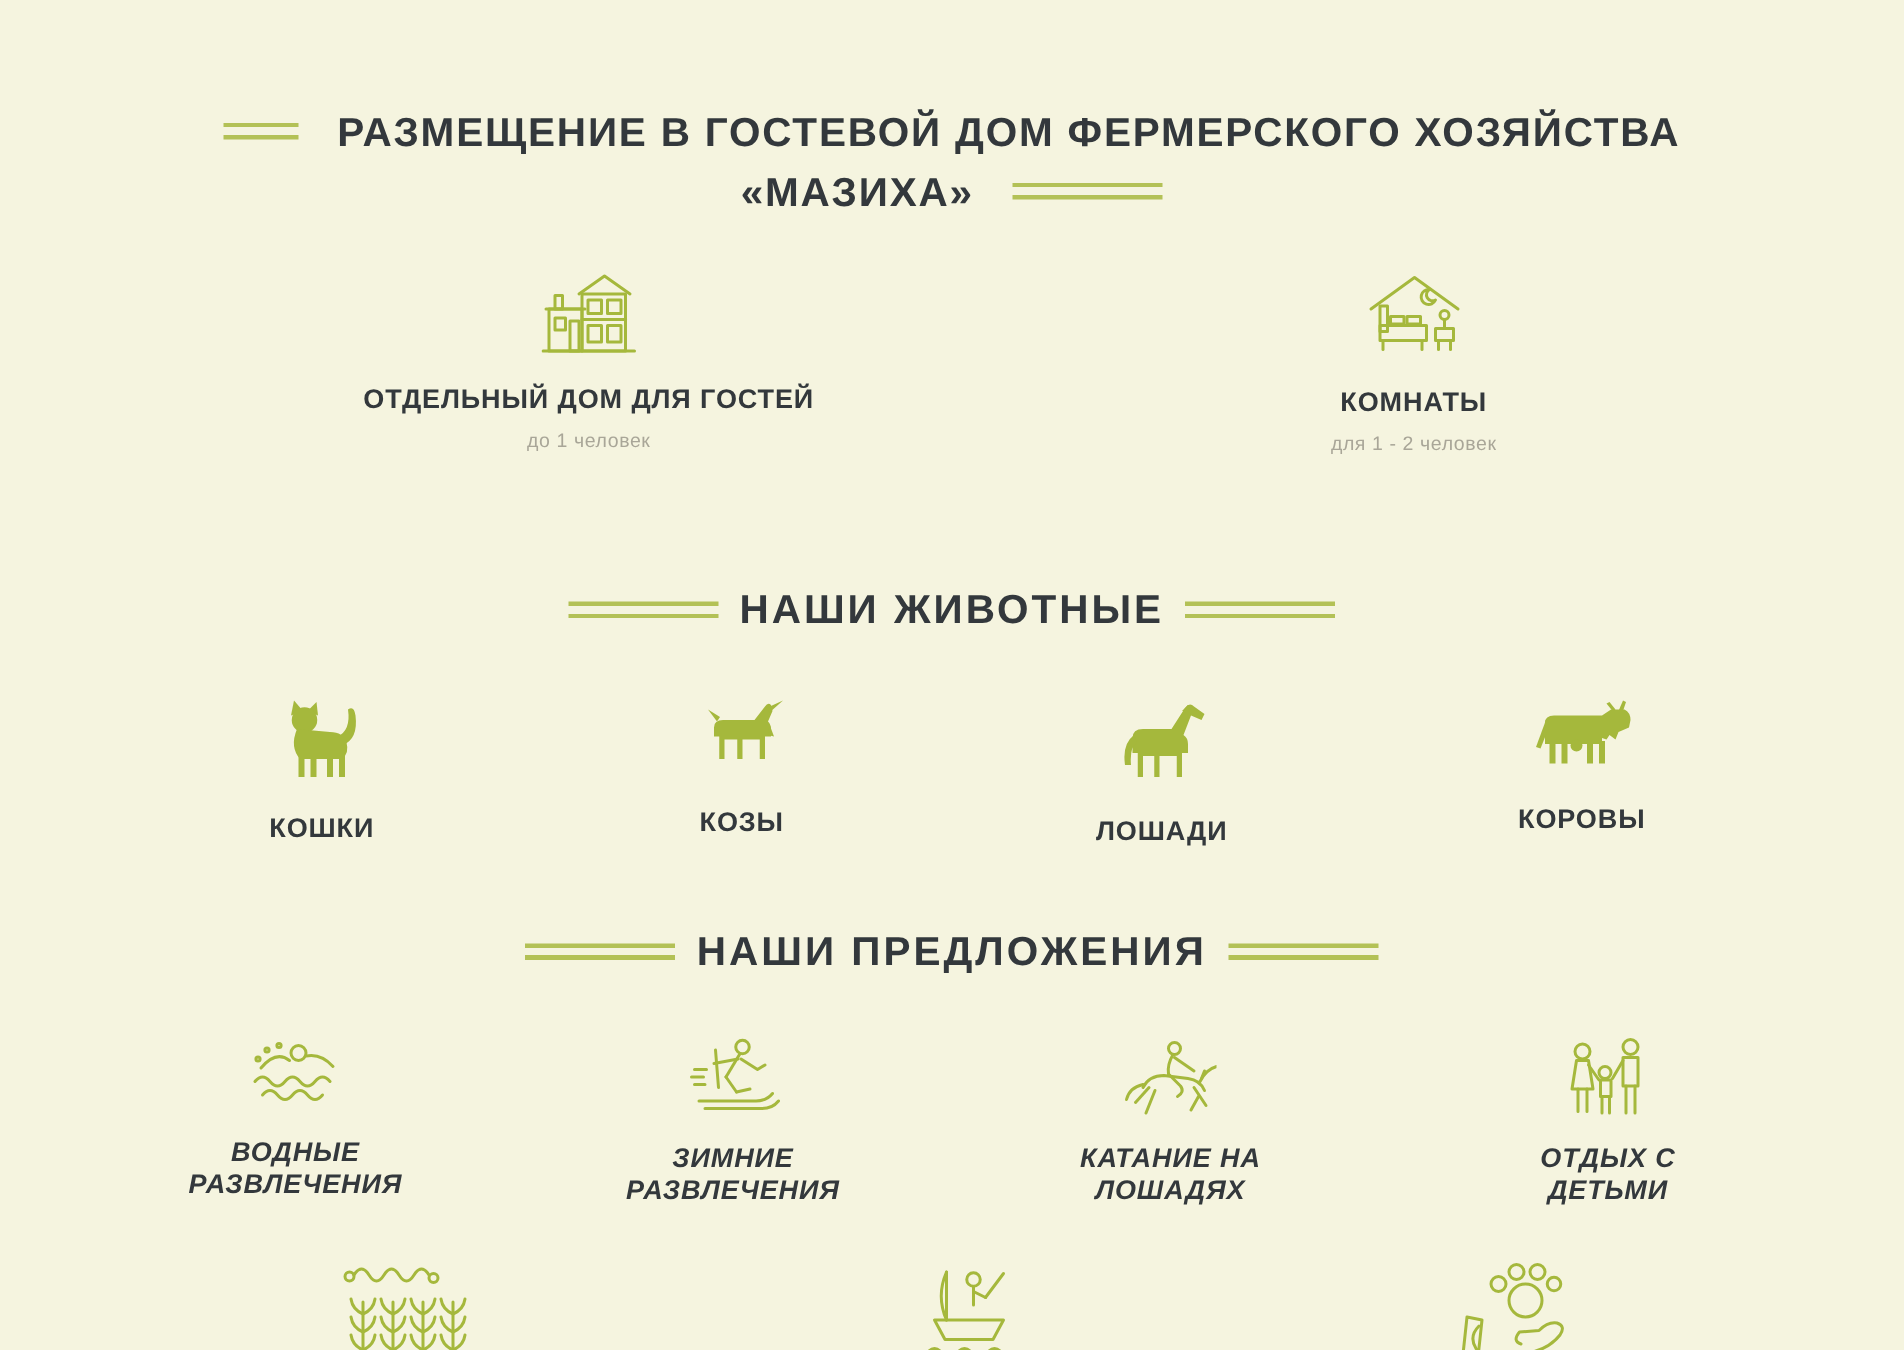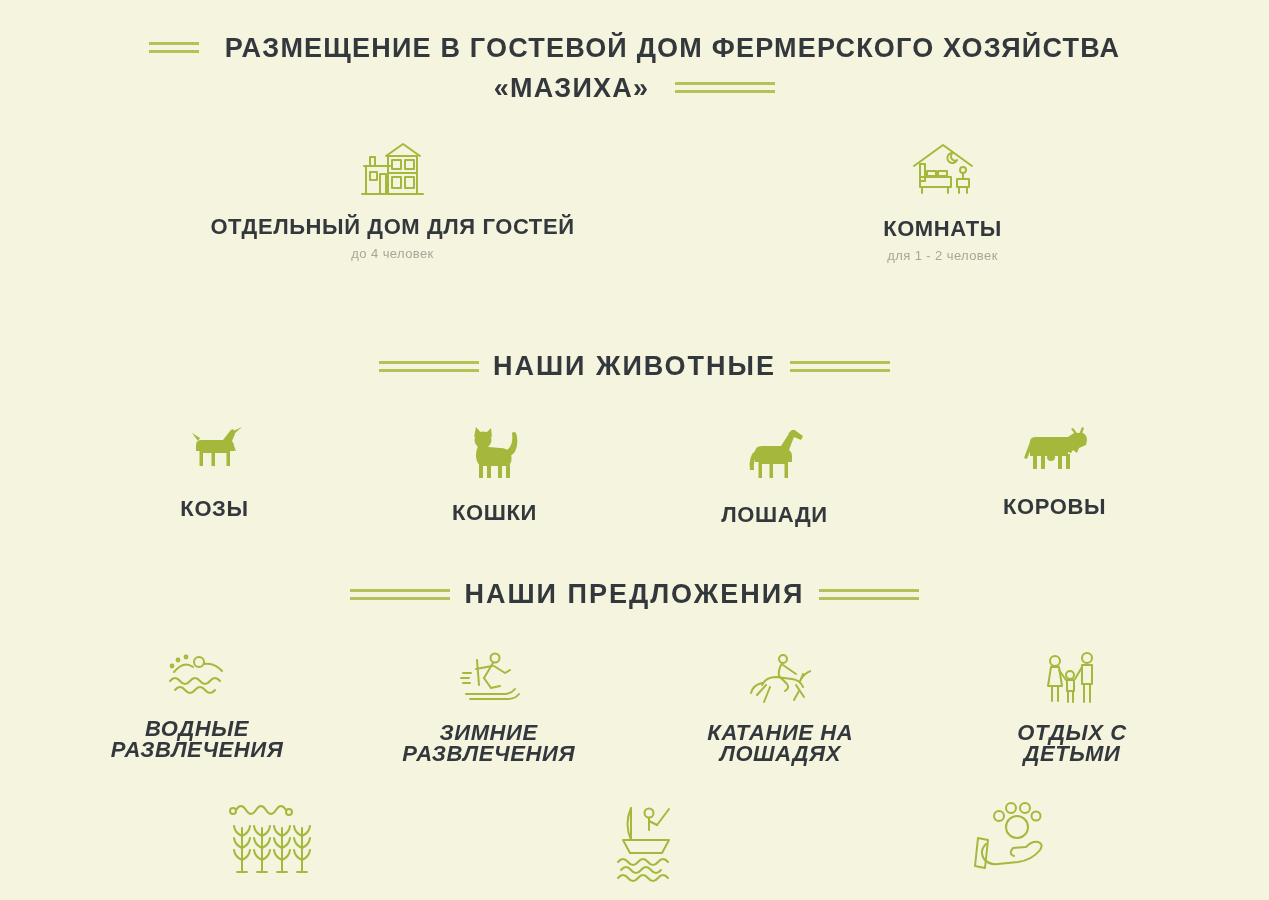--- a/index.html
+++ b/index.html
@@ -22,21 +22,21 @@
     width:100px;height:11px;
     background:linear-gradient(to bottom,
       var(--accent-light) 0 3px,
       transparent 3px 8px,
       var(--accent-light) 8px 11px);
     vertical-align:middle;
   }
   .dlines.sm{width:50px;}
   
   .page-title{
-    padding-top:28px;
+    padding-top:68px;
     text-align:center;
     font-size:27px;
     font-weight:bold;
     letter-spacing:1.2px;
     line-height:40px;
     color:var(--dark);
   }
   .page-title .dlines{margin:0 26px 4px 0;}
   .page-title .dlines.right{margin:0 0 4px 26px;}
   
@@ -46,21 +46,21 @@
     color:var(--dark);
   }
   .section-title.animals{margin-top:88px;}
   .section-title.offers{margin-top:54px;}
   
   .item{
     display:flex;flex-direction:column;align-items:center;text-align:center;
   }
   .item .icon{display:block;}
   .item .label{
-    font-size:22px;font-weight:bold;letter-spacing:.6px;
+    font-size:18px;font-weight:bold;letter-spacing:.6px;
     line-height:21px;color:var(--dark);margin-top:18px;
   }
   .item .subtitle{
     font-size:13px;letter-spacing:.4px;color:var(--muted);margin-top:9px;
   }
   
   .row-accommodation{
     width:1100px;margin:32px auto 0;display:flex;
   }
   .row-accommodation .col1{width:56%;}
@@ -109,21 +109,21 @@
           <rect x="44" y="37" width="9" height="11"></rect>
           <path d="M3 26 L29 26"></path>
           <rect x="5" y="26" width="22" height="28"></rect>
           <rect x="9" y="17" width="5" height="9"></rect>
           <rect x="9" y="32" width="7" height="8"></rect>
           <rect x="19" y="34" width="6" height="20"></rect>
           <line x1="1" y1="54" x2="62" y2="54"></line>
         </svg>
       </span>
       <div class="label">ОТДЕЛЬНЫЙ ДОМ ДЛЯ ГОСТЕЙ</div>
-      <div class="subtitle">до 4 человек</div>
+      <div class="subtitle">до 1 человек</div>
     </div>
 
     <div class="item col2">
       <span class="icon">
         <svg width="66" height="60" viewBox="0 0 66 60" class="outline">
           <path d="M4 26 L33 5 L62 26"></path>
           <path d="M43 13 a5 5 0 1 0 4 7 a4 4 0 0 1 -4 -7"></path>
           <rect x="10" y="24" width="5" height="17"></rect>
           <rect x="17" y="31" width="9" height="5"></rect>
           <rect x="28" y="31" width="9" height="5"></rect>
@@ -146,45 +146,45 @@
   <h2 class="section-title animals">
     <span class="dlines"></span>
     <span>НАШИ ЖИВОТНЫЕ</span>
     <span class="dlines"></span>
   </h2>
 
   <section class="row-animals">
 
     <div class="item">
       <span class="icon">
-        <svg width="62" height="52" viewBox="0 0 62 52" class="solid">
-          <path d="M12 19 Q12 14 18 14 L39 14 L46 5 Q48 2 50 4 L51 8 L48 15 Q50 17 50 20 L50 25 L46 25 L46 40 L42.5 40 L42.5 27 L31 27 L31 40 L27.5 40 L27.5 27 L19 27 L19 40 L15.5 40 L15.5 25 L12 25 Z"></path>
-          <path d="M49 17 L52 25 L48 24 Z"></path>
-          <path d="M14 15 L8 7 L16 12 Z"></path>
-          <path d="M47 6 L58 1 L49 9 Z"></path>
-        </svg>
-      </span>
-      <div class="label">КОЗЫ</div>
-    </div>
-
-    <div class="item">
-      <span class="icon">
         <svg width="56" height="56" viewBox="0 0 56 56" class="solid">
           <path d="M7 11 L9 1 L15 8 Z"></path>
           <path d="M18 8 L24 2 L25 11 Z"></path>
           <circle cx="16" cy="14" r="8.5"></circle>
           <path d="M11 20 Q6 32 13 40 L41 40 Q46 36 44 29 Q42 22 33 22 Z"></path>
           <rect x="12" y="38" width="4" height="14"></rect>
           <rect x="20" y="38" width="4" height="14"></rect>
           <rect x="31" y="38" width="4" height="14"></rect>
           <rect x="39" y="36" width="4" height="16"></rect>
           <path d="M41 31 Q52 27 50 11 Q49 4 45 7 Q47 21 38 25 Z"></path>
         </svg>
       </span>
       <div class="label">КОШКИ</div>
+    </div>
+
+    <div class="item">
+      <span class="icon">
+        <svg width="62" height="52" viewBox="0 0 62 52" class="solid">
+          <path d="M12 19 Q12 14 18 14 L39 14 L46 5 Q48 2 50 4 L51 8 L48 15 Q50 17 50 20 L50 25 L46 25 L46 40 L42.5 40 L42.5 27 L31 27 L31 40 L27.5 40 L27.5 27 L19 27 L19 40 L15.5 40 L15.5 25 L12 25 Z"></path>
+          <path d="M49 17 L52 25 L48 24 Z"></path>
+          <path d="M14 15 L8 7 L16 12 Z"></path>
+          <path d="M47 6 L58 1 L49 9 Z"></path>
+        </svg>
+      </span>
+      <div class="label">КОЗЫ</div>
     </div>
 
     <div class="item">
       <span class="icon">
         <svg width="64" height="58" viewBox="0 0 64 58" class="solid">
           <path d="M12 26 Q12 20 19 20 L38 20 L47 6 Q50 2 53 5 L60 10 L58 14 L51 11 L46 24 Q49 26 49 30 L49 36 L45 36 L45 52 L41.5 52 L41.5 38 L30 38 L30 52 L26.5 52 L26.5 38 L19 38 L19 52 L15.5 52 L15.5 36 L12 36 Z"></path>
           <path d="M13 24 Q5 30 7 44 L11 44 Q10 32 15 29 Z"></path>
           <path d="M45 8 L49 4 L51 8 Z"></path>
         </svg>
       </span>

